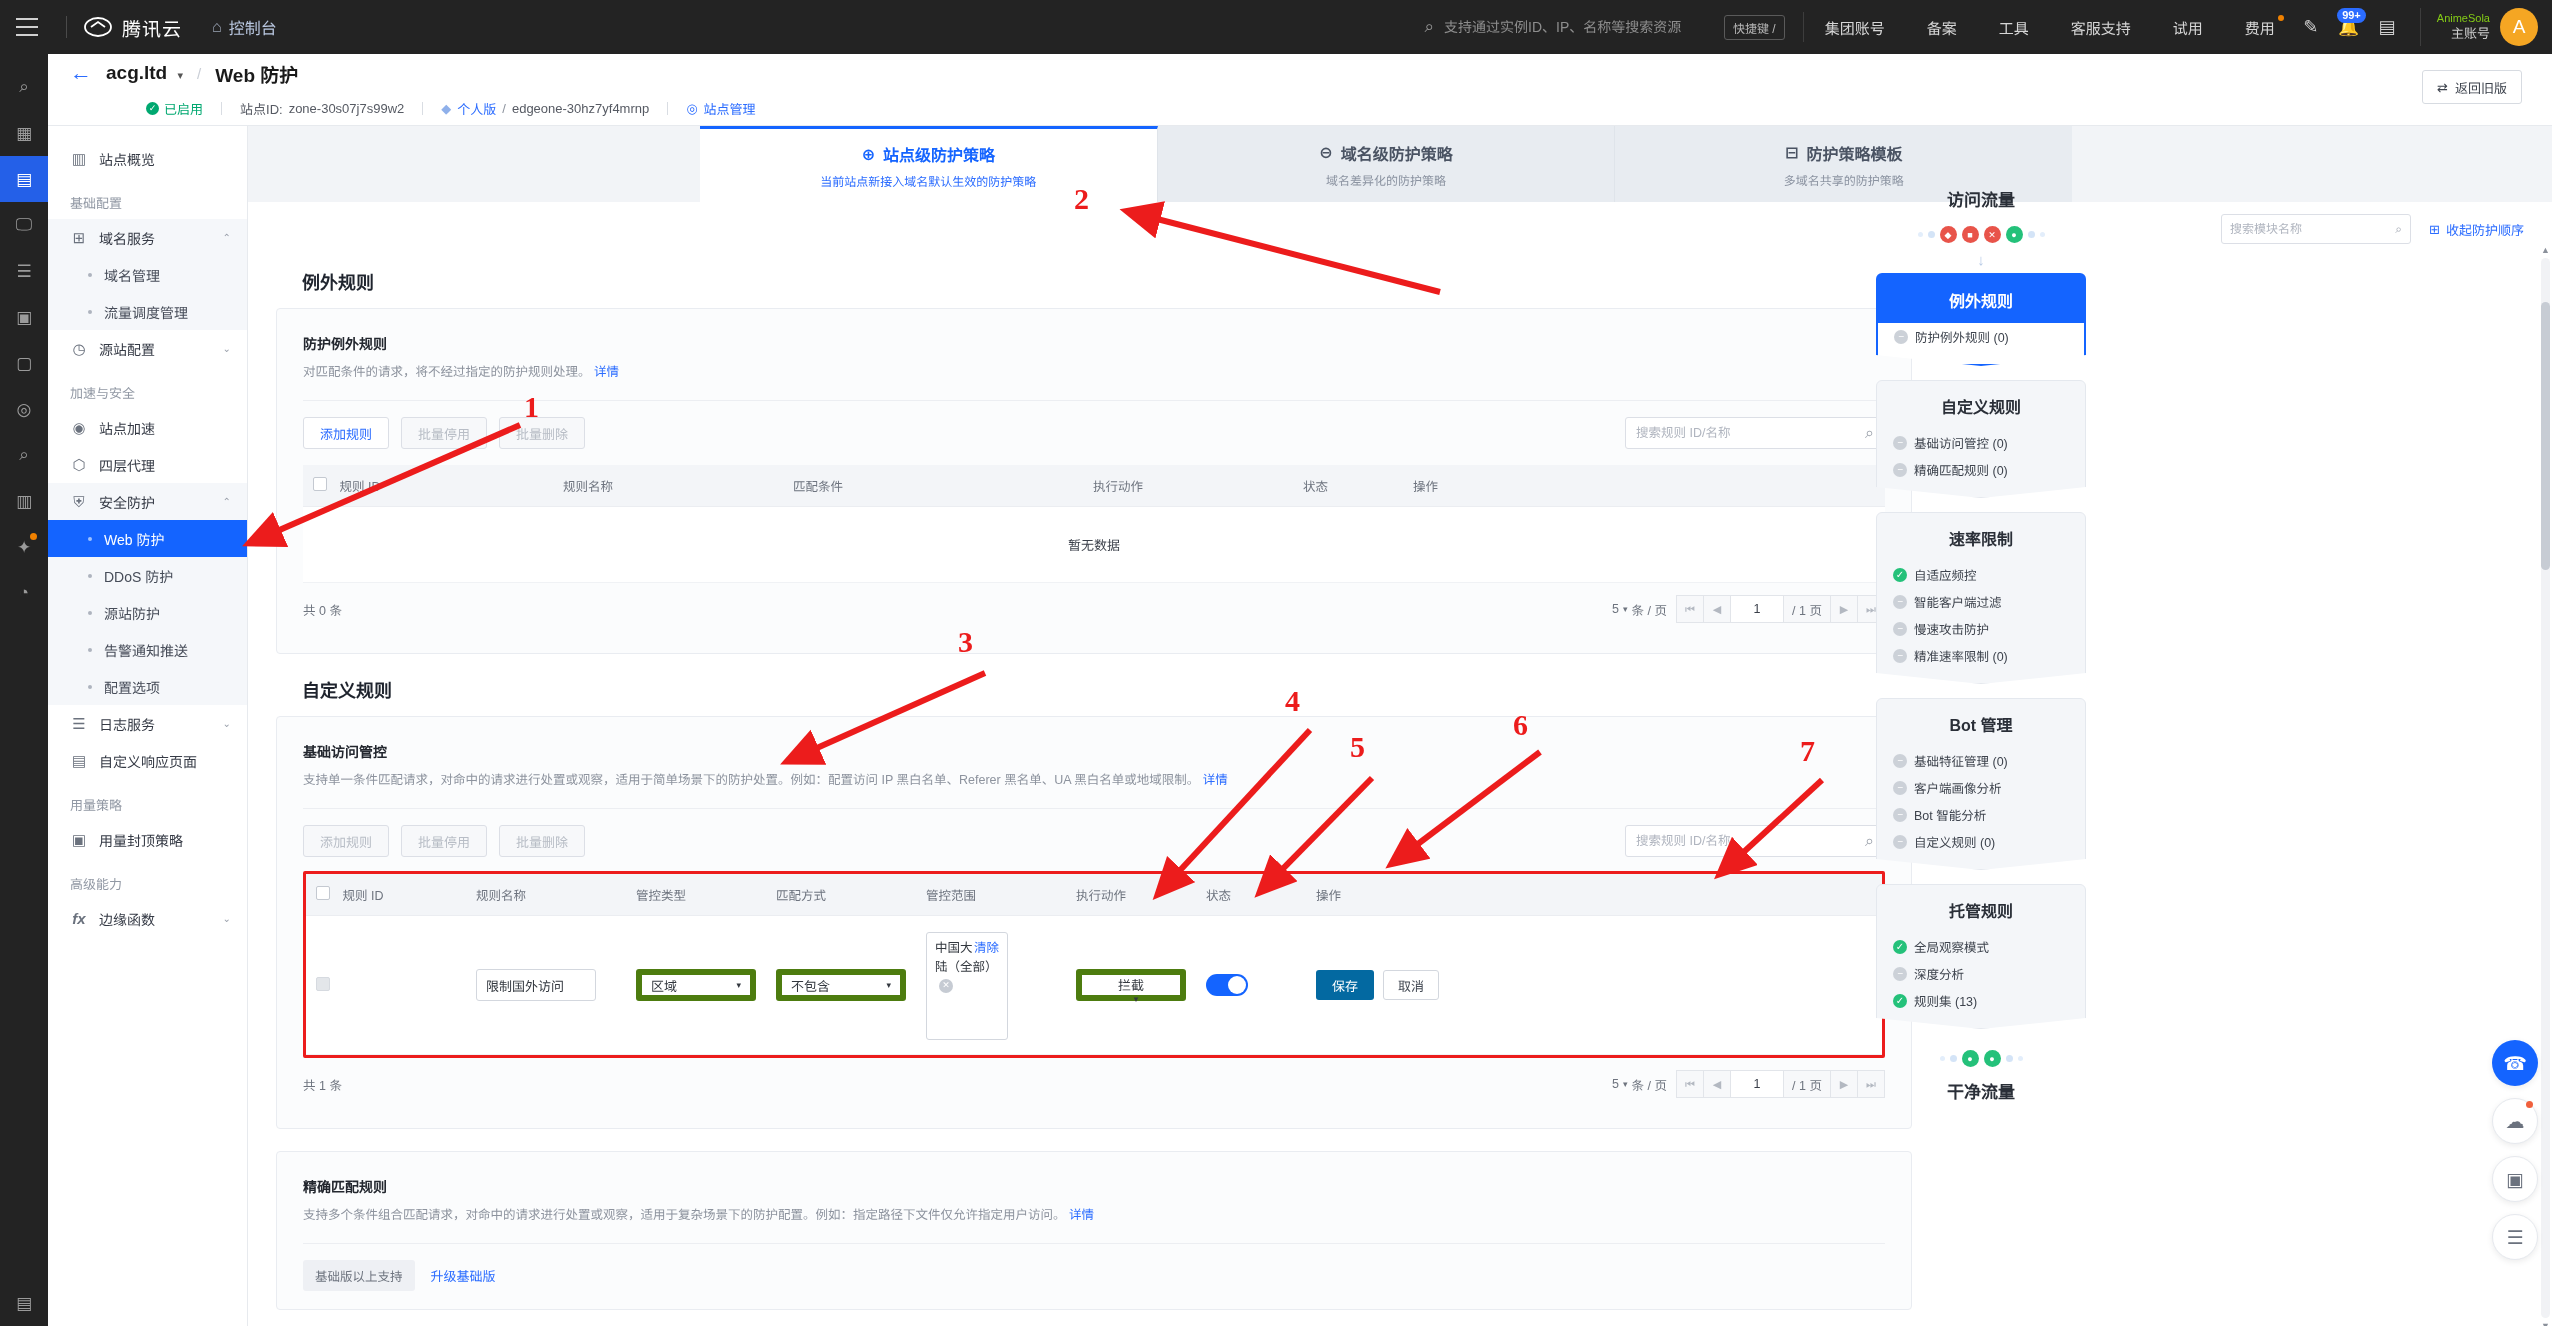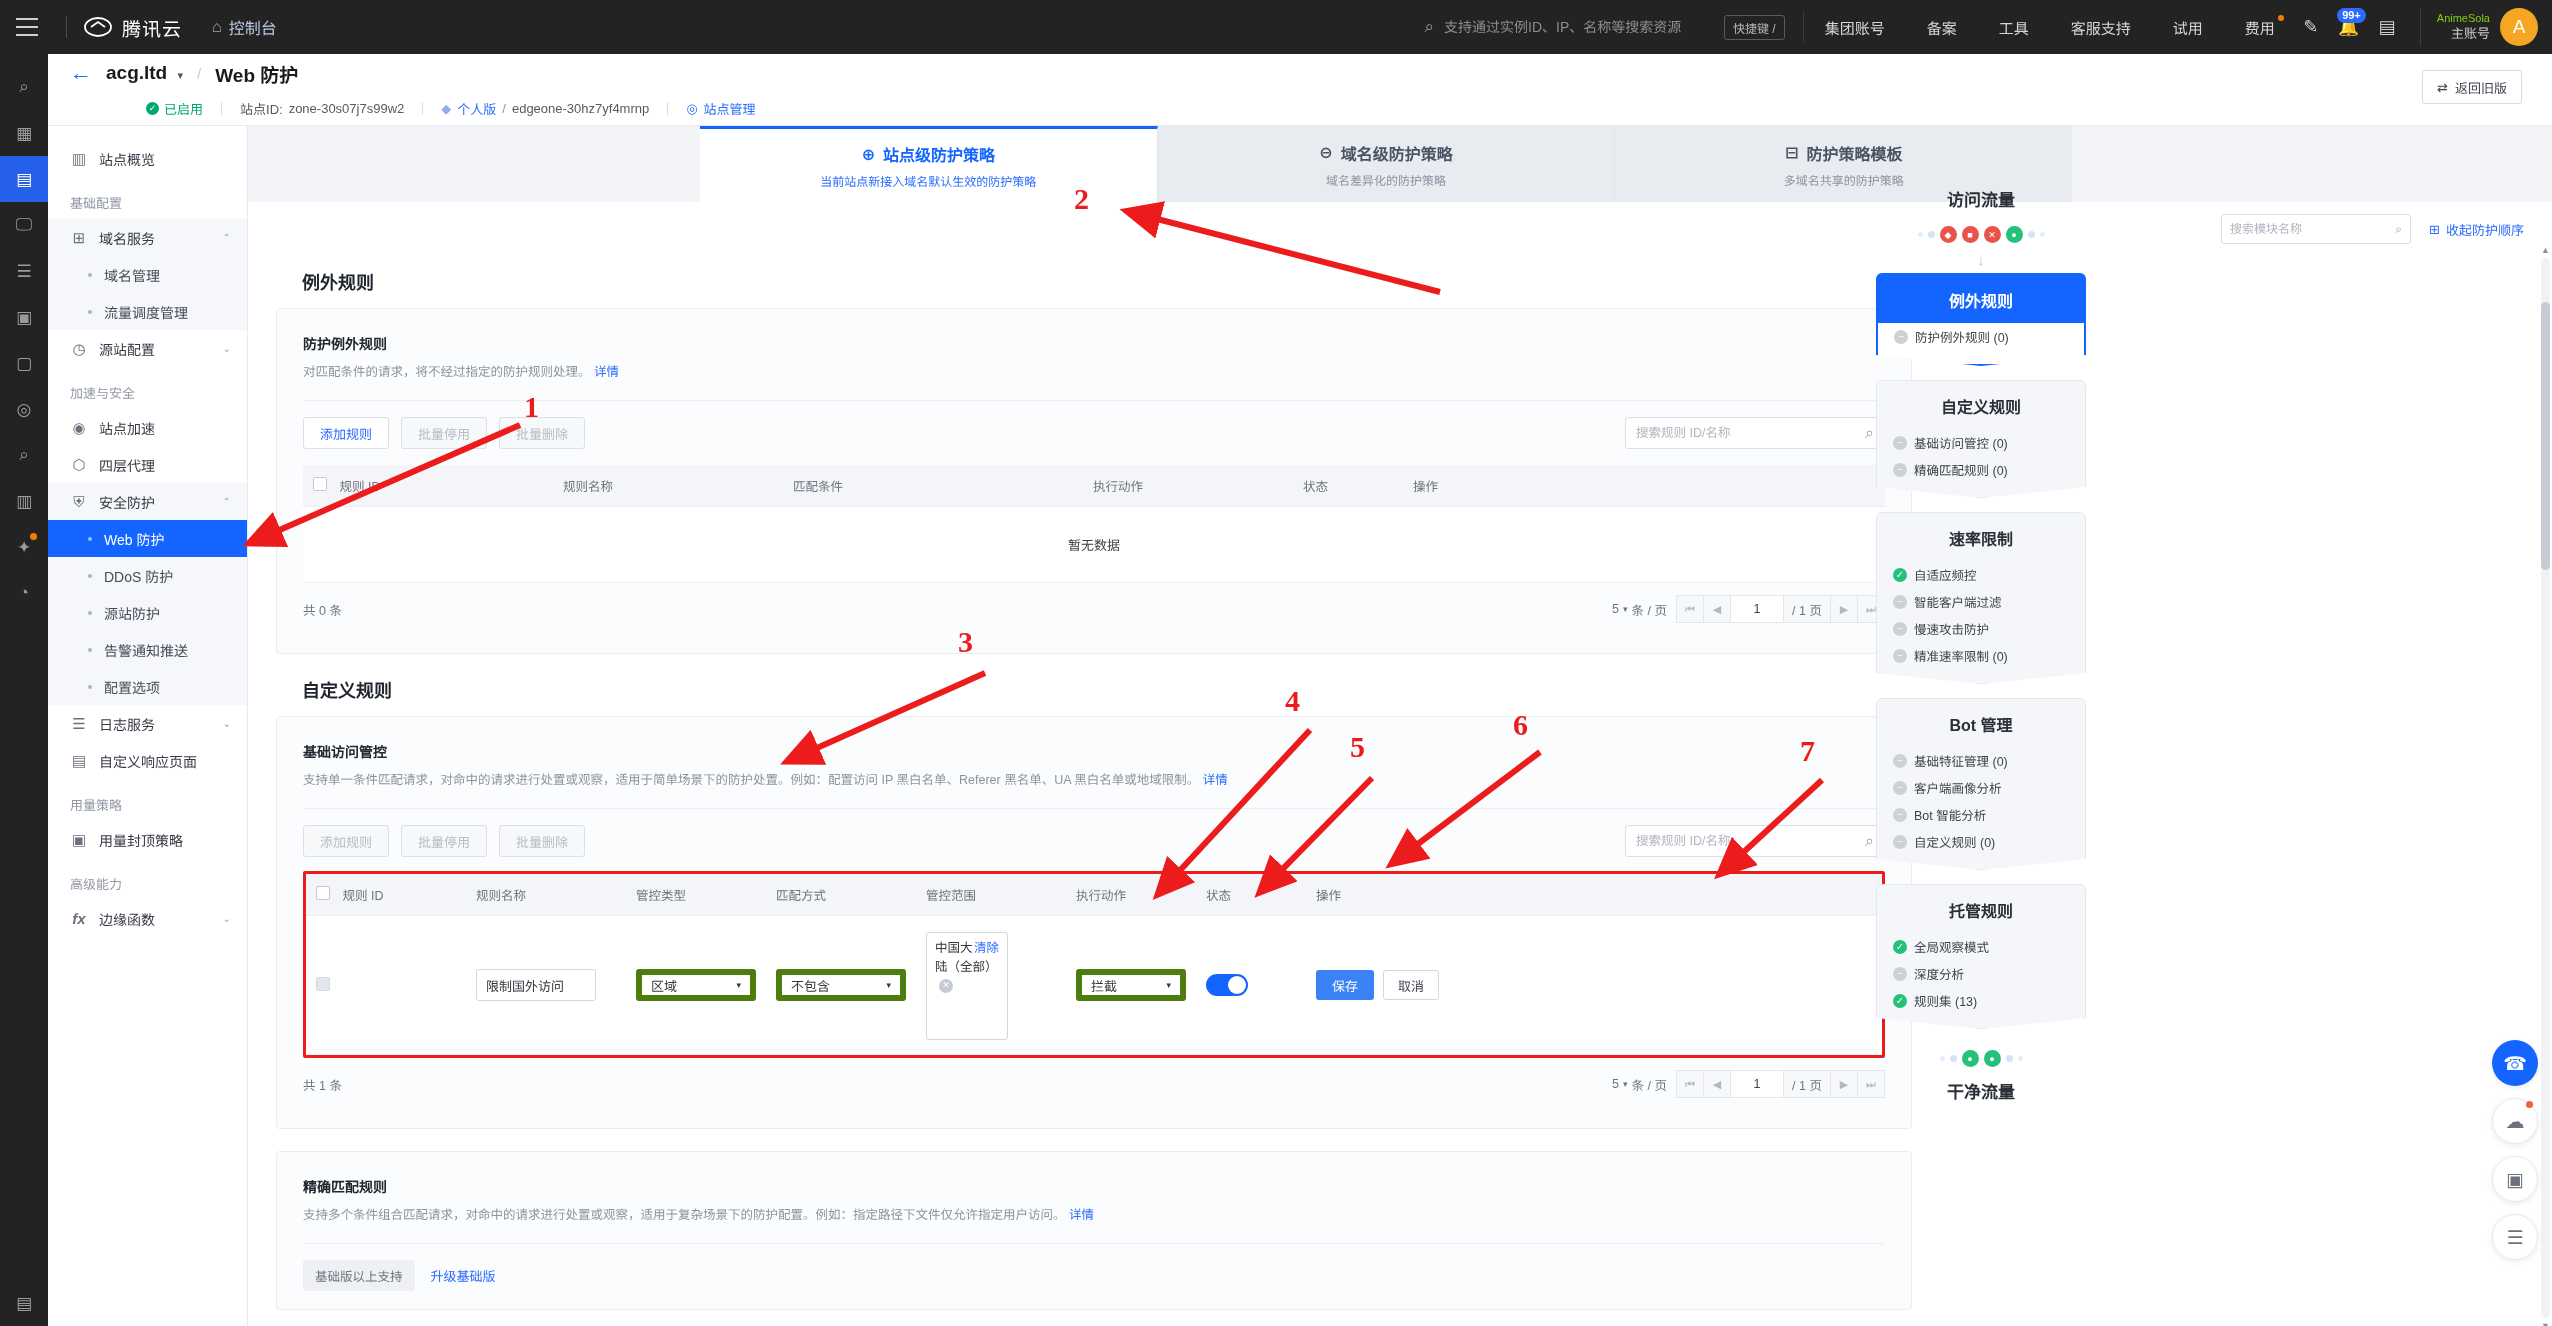--- a/index.html
+++ b/index.html
@@ -217,21 +217,21 @@
   .tagbox {
     width:82px; min-height:108px; border:1px solid #d3d7de; border-radius:3px; background:#fff;
     padding:6px 8px; font-size:12.5px; color:#33383f; line-height:1.5; position:relative;
   }
   .tagbox .clr { color:#2b6cff; float:right; cursor:pointer; font-size:12.5px; }
   .tag-x { display:inline-flex; width:14px; height:14px; border-radius:50%; background:#c6cbd3; color:#fff;
            align-items:center; justify-content:center; font-size:9px; margin-left:4px; vertical-align:middle; cursor:pointer;}
   .switch { width:42px; height:22px; border-radius:11px; background:#1464ff; position:relative; cursor:pointer; }
   .switch::after { content:""; position:absolute; top:2px; right:2px; width:18px; height:18px; border-radius:50%; background:#fff;}
   .btn-save {
-    height:30px; padding:0 16px; background:#3b82f6; color:#fff; border:none; border-radius:3px;
+    height:30px; padding:0 16px; background:#0369a1; color:#fff; border:none; border-radius:3px;
     font-size:13px; cursor:pointer; font-family:inherit; display:flex; align-items:center;
   }
   .btn-cancel {
     height:30px; padding:0 14px; background:#fff; color:#444a54; border:1px solid #d3d7de;
     border-radius:3px; font-size:13px; cursor:pointer; font-family:inherit; display:flex; align-items:center;
   }
   .tag-upgrade { display:flex; align-items:center; gap:16px; margin-top:4px;}
   .pill-gray { background:#eef0f4; color:#6e747f; font-size:12.5px; padding:6px 12px; border-radius:3px; }
 
   
@@ -647,21 +647,21 @@
                       <span class="c">▾</span>
                     </div>
                   </td>
                   <td style="vertical-align:top; padding-top:16px;">
                     <div class="tagbox">
                       <span class="clr">清除</span>
                       <span>中国大陆（全部）</span><i class="tag-x">✕</i>
                     </div>
                   </td>
                   <td>
-                    <div class="sel" style="min-width:86px;">
+                    <div class="sel" style="min-width:86px;flex-direction:column;">
                       <span>拦截</span>
                       <span class="c">▾</span>
                     </div>
                   </td>
                   <td>
                     <div class="switch"></div>
                   </td>
                   <td>
                     <div style="display:flex;gap:9px;align-items:center;">
                       <button class="btn-save">保存</button>

